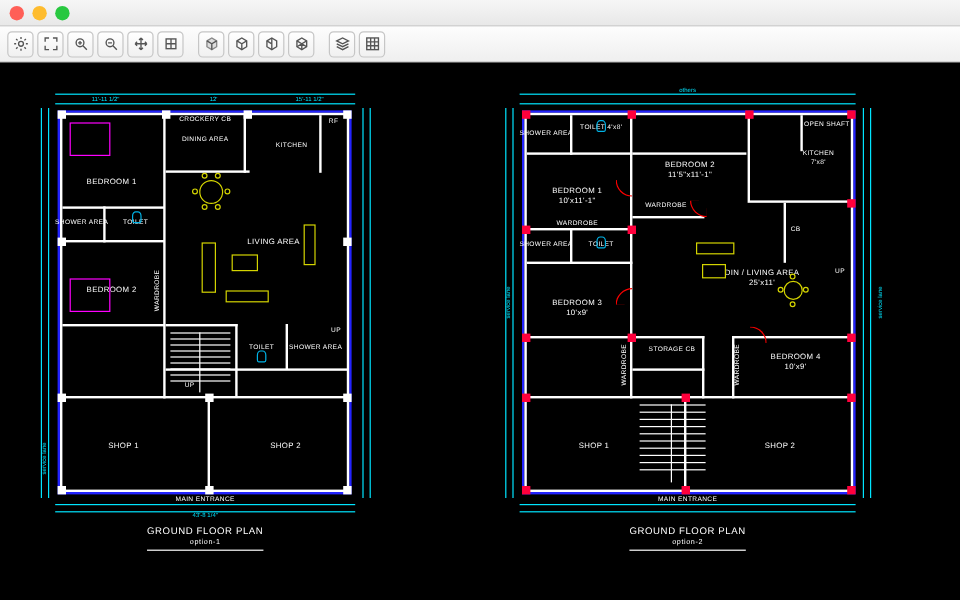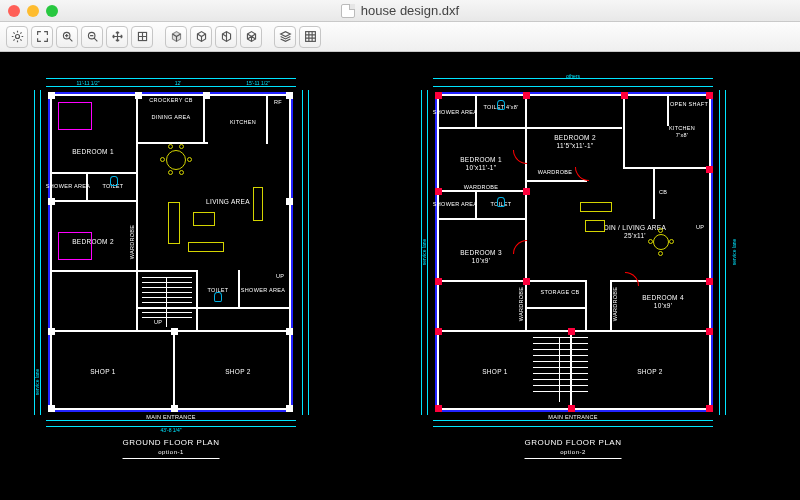--- a/index.html
+++ b/index.html
@@ -42,24 +42,20 @@
 </style>
 </head>
 <body>
 
 <div class="titlebar">
   <div class="traffic">
     <div class="tl r"></div>
     <div class="tl y"></div>
     <div class="tl g"></div>
   </div>
-  <div class="title">
-    <span class="doc-icon"></span>
-    <span>house design.dxf</span>
-  </div>
 </div>
 
 <div class="toolbar">
   <div class="tbtn">
       <svg viewBox="0 0 16 16">
         <circle cx="8" cy="8" r="2.5"></circle>
         <path d="M8 1v2M8 13v2M1 8h2M13 8h2M3 3l1.5 1.5M11.5 11.5L13 13M3 13l1.5-1.5M11.5 4.5L13 3"></path>
       </svg>
     </div>
   <div class="tbtn">

